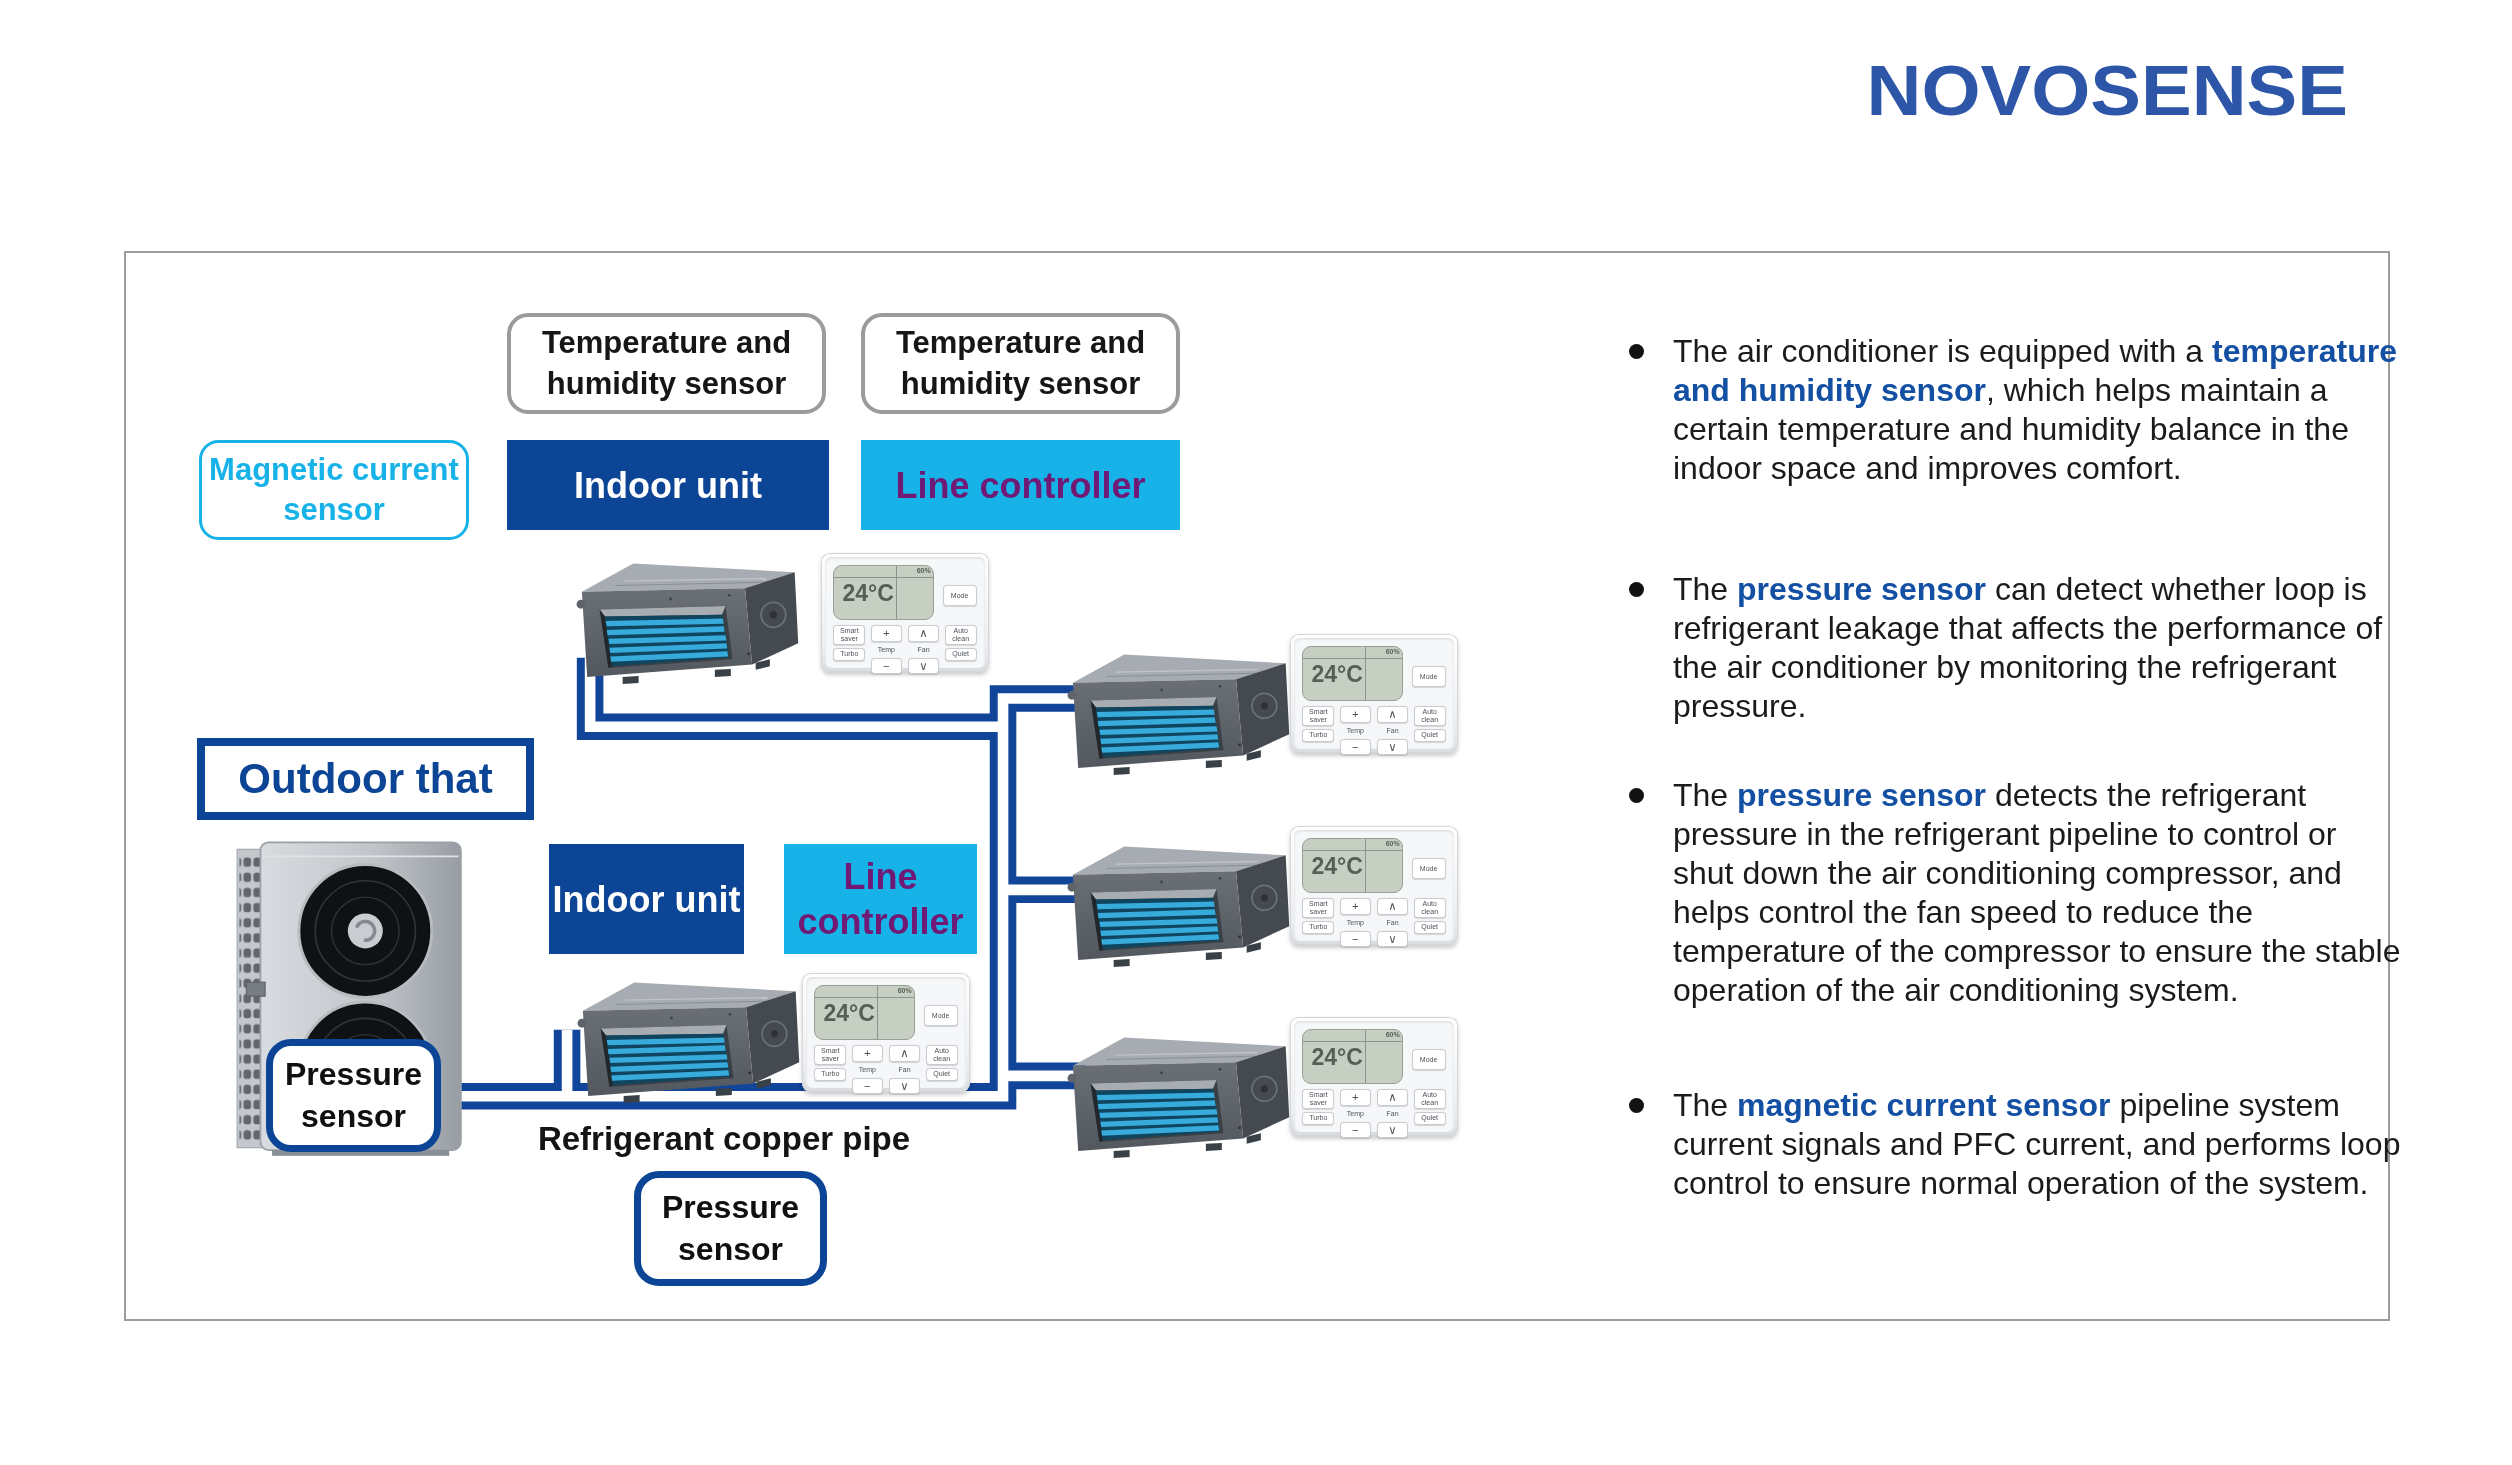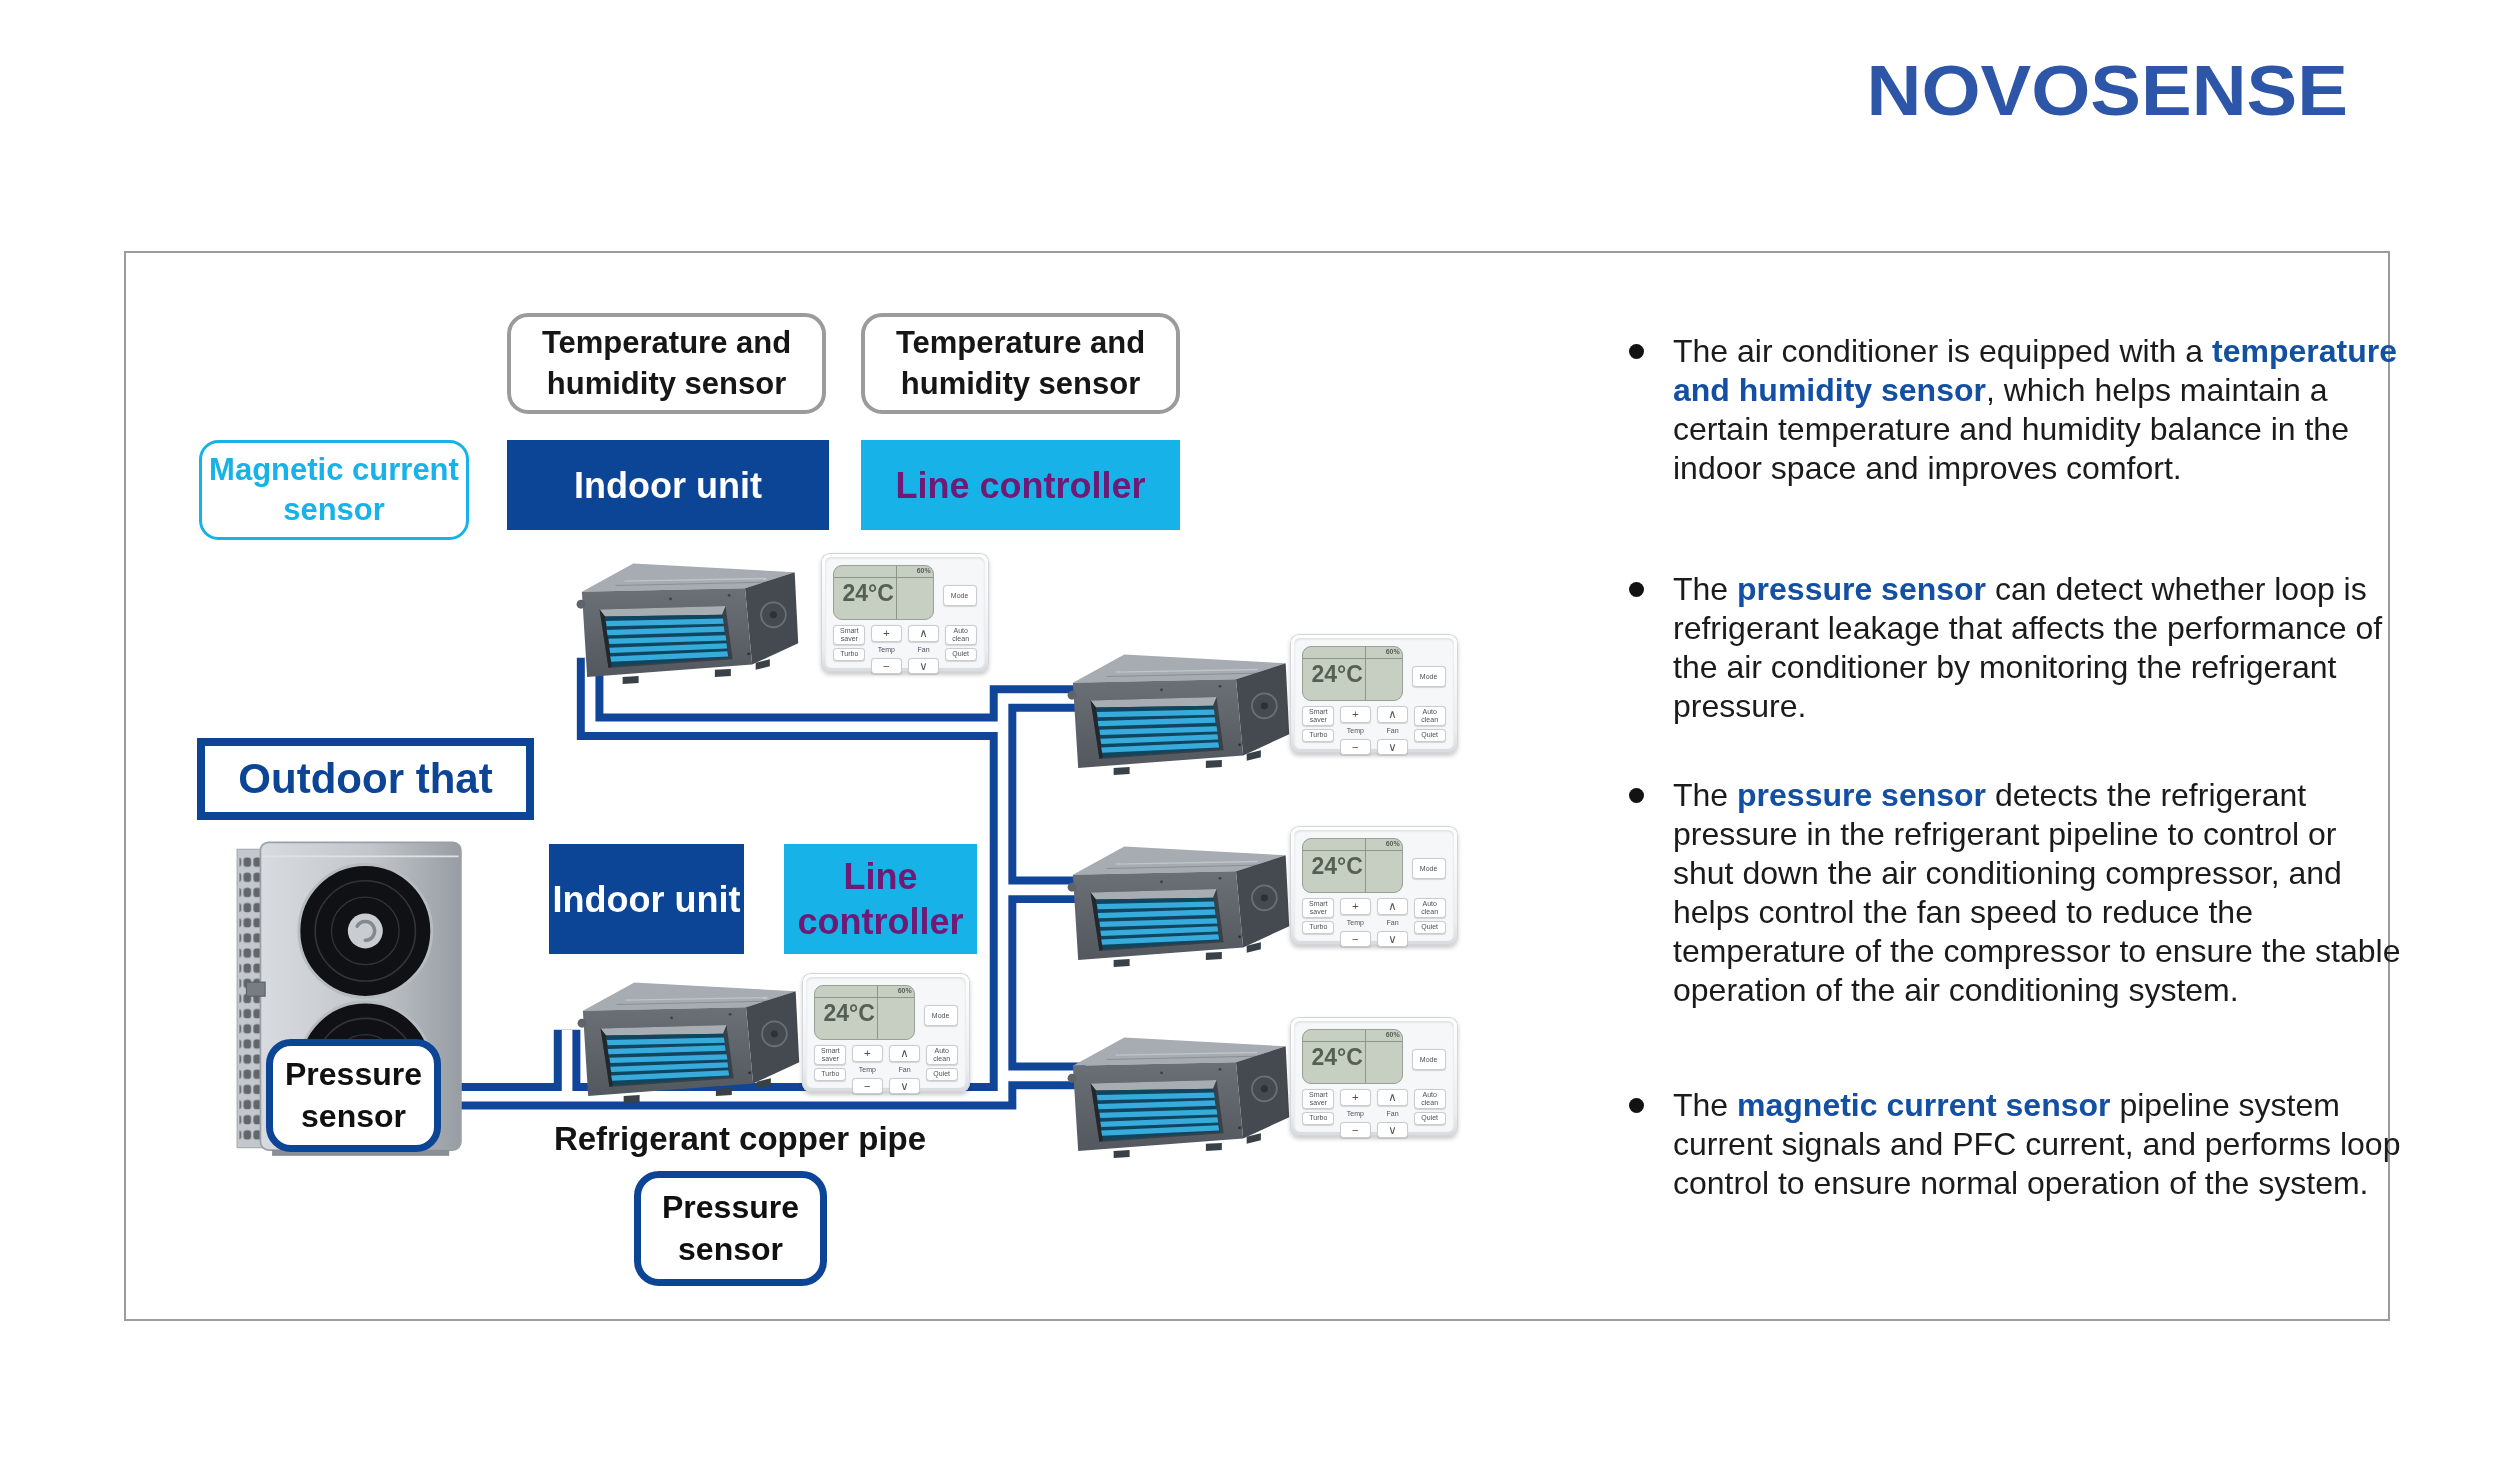--- a/index.html
+++ b/index.html
@@ -349,21 +349,21 @@
 
   <div class="dbox th-box" style="left:507px;top:313px;width:319px;height:101px">Temperature and humidity sensor</div>
   <div class="dbox th-box" style="left:861px;top:313px;width:319px;height:101px">Temperature and humidity sensor</div>
   <div class="dbox mag-box" style="left:199px;top:440px;width:270px;height:100px">Magnetic current sensor</div>
   <div class="dbox blue-box" style="left:507px;top:440px;width:322px;height:90px">Indoor unit</div>
   <div class="dbox cyan-box" style="left:861px;top:440px;width:319px;height:90px">Line controller</div>
   <div class="dbox out-box" style="left:197px;top:738px;width:337px;height:82px">Outdoor that</div>
   <div class="dbox blue-box" style="left:549px;top:844px;width:195px;height:110px">Indoor unit</div>
   <div class="dbox cyan-box" style="left:784px;top:844px;width:193px;height:110px">Line controller</div>
   <div class="dbox ps-box" style="left:266px;top:1039px;width:175px;height:113px">Pressure sensor</div>
-  <div class="pipe-label" style="left:532px;top:1120px;width:416px">Refrigerant copper pipe</div>
+  <div class="pipe-label" style="left:516px;top:1120px;width:416px">Refrigerant copper pipe</div>
   <div class="dbox ps-box" style="left:634px;top:1171px;width:193px;height:115px">Pressure sensor</div>
 
   <div class="bullet" style="top:332px">
     <span class="dot"></span>
     <p><span>The air conditioner is equipped with a </span><span class="strong">temperature and humidity sensor</span><span>, which helps maintain a certain temperature and humidity balance in the indoor space and improves comfort.</span></p>
   </div>
   <div class="bullet" style="top:570px">
     <span class="dot"></span>
     <p><span>The </span><span class="strong">pressure sensor</span><span> can detect whether loop is refrigerant leakage that affects the performance of the air conditioner by monitoring the refrigerant pressure.</span></p>
   </div>

